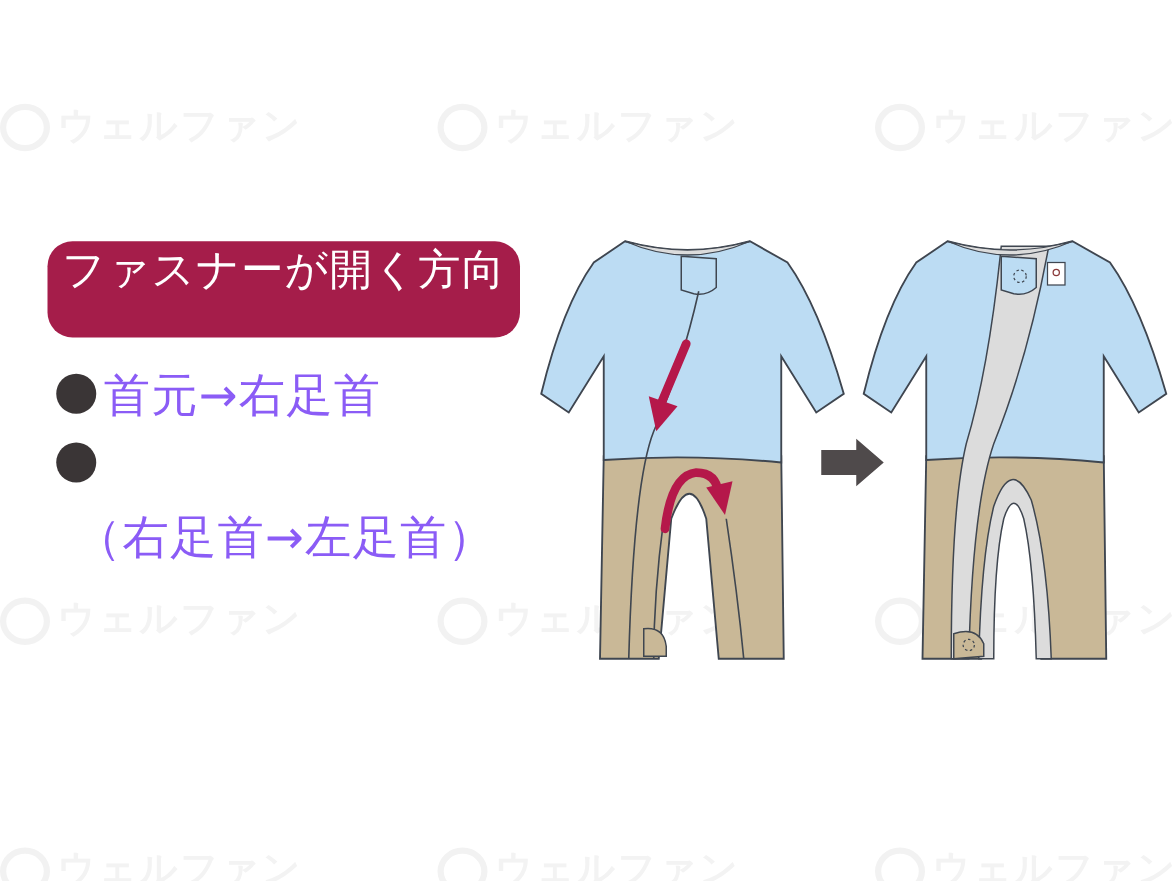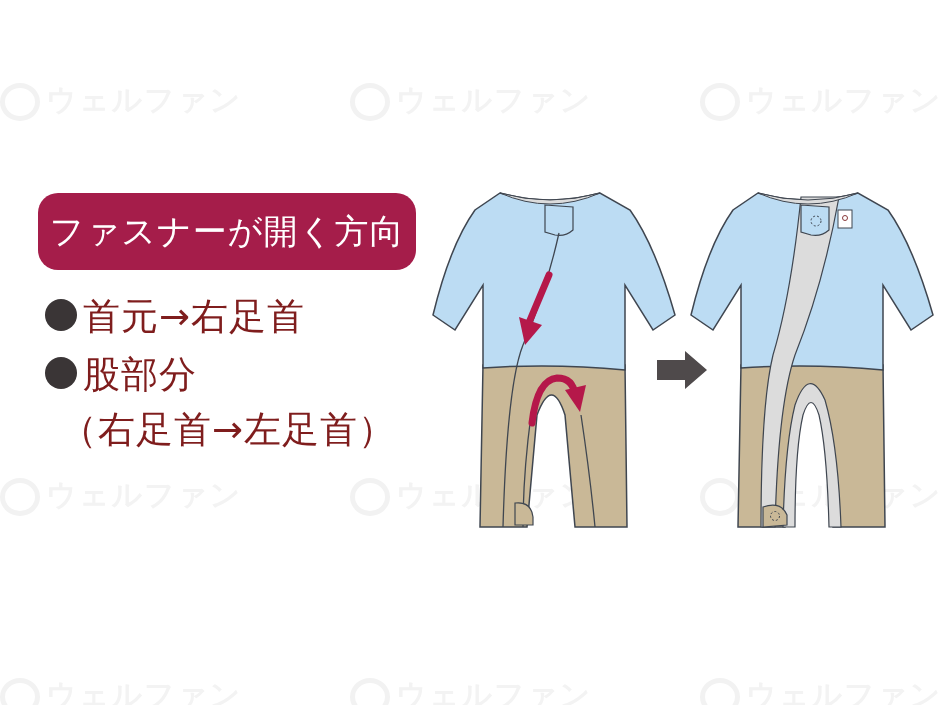--- a/index.html
+++ b/index.html
@@ -1,23 +1,23 @@
 <!DOCTYPE html>
 <html><head>
 <meta charset="utf-8">
 <style>
   html, body { margin: 0; padding: 0; }
   body { width: 940px; height: 705px; background: #ffffff; position: relative; overflow: hidden;
          font-family: "DejaVu Sans", sans-serif; }
   .wm { position: absolute; color: #f3f3f3; font-size: 30px; font-weight: bold; letter-spacing: 2px; white-space: nowrap; }
   .wm .heart { display: inline-block; width: 30px; height: 28px; border: 5px solid #f2f2f2; border-radius: 50% 50% 50% 50%; margin-right: 6px; vertical-align: middle; }
   .title-box { position: absolute; left: 38px; top: 193px; width: 378px; height: 77px; background: #a51d4a;
-               border-radius: 20px; color: #ffffff; font-size: 34px; display: flex; align-items: center; justify-content: center;
+               border-radius: 20px; color: #ffffff; font-size: 34px; display: flex; justify-content: center;
                letter-spacing: 1px; }
-  .line { position: absolute; left: 45px; color: #7f1d1d; font-size: 37px; letter-spacing: 1px; white-space: nowrap; }
+  .line { position: absolute; left: 45px; color: #8b5cf6; font-size: 37px; letter-spacing: 1px; white-space: nowrap; }
   .bullet { display: inline-block; width: 32px; height: 32px; border-radius: 50%; background: #3a3536; vertical-align: -2px; margin-right: 6px; }
   svg { position: absolute; }
 </style>
 </head>
 <body>
 
 <div class="wm" style="left:0px;top:80px;"><span class="heart"></span><span>ウェルファン</span></div>
 <div class="wm" style="left:350px;top:80px;"><span class="heart"></span><span>ウェルファン</span></div>
 <div class="wm" style="left:700px;top:80px;"><span class="heart"></span><span>ウェルファン</span></div>
 <div class="wm" style="left:0px;top:475px;"><span class="heart"></span><span>ウェルファン</span></div>
@@ -28,21 +28,21 @@
 <div class="wm" style="left:700px;top:675px;"><span class="heart"></span><span>ウェルファン</span></div>
 
 <div class="title-box">
   <span>ファスナーが開く方向</span>
 </div>
 
 <div class="line" style="top:292px;">
   <span class="bullet"></span><span>首元→右足首</span>
 </div>
 <div class="line" style="top:350px;">
-  <span class="bullet"></span><span>股部分</span>
+  <span class="bullet"></span>
 </div>
 <div class="line" style="top:405px;left:60px;">
   <span>（右足首→左足首）</span>
 </div>
 
 <svg style="left:425px;top:185px;" width="260" height="350" viewBox="0 0 260 350">
 
   <path d="M58,180 L200,180 L202,342 L150,342 L140,230 Q127,190 112,230 L102,342 L55,342 Z" fill="#c9b897" stroke="#3f4650" stroke-width="1.5"></path>
 
   <path d="M75,8 Q125,22 175,8 L205,25 Q230,60 250,130 L228,145 L200,100 L200,185 Q128,178 58,183 L58,100 L30,145 L8,130 Q25,60 50,25 Z" fill="#bcdcf3" stroke="#3f4650" stroke-width="1.5"></path>

